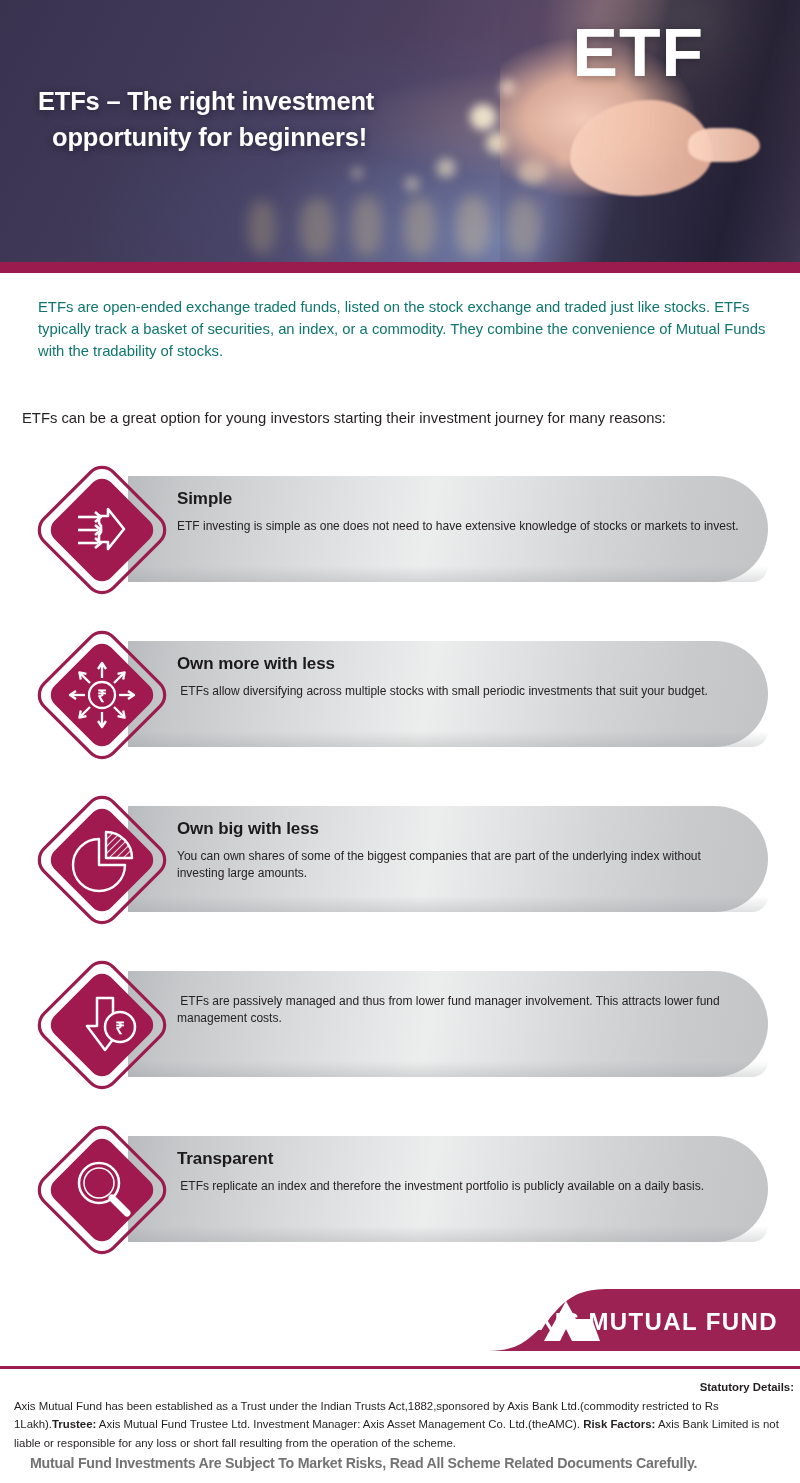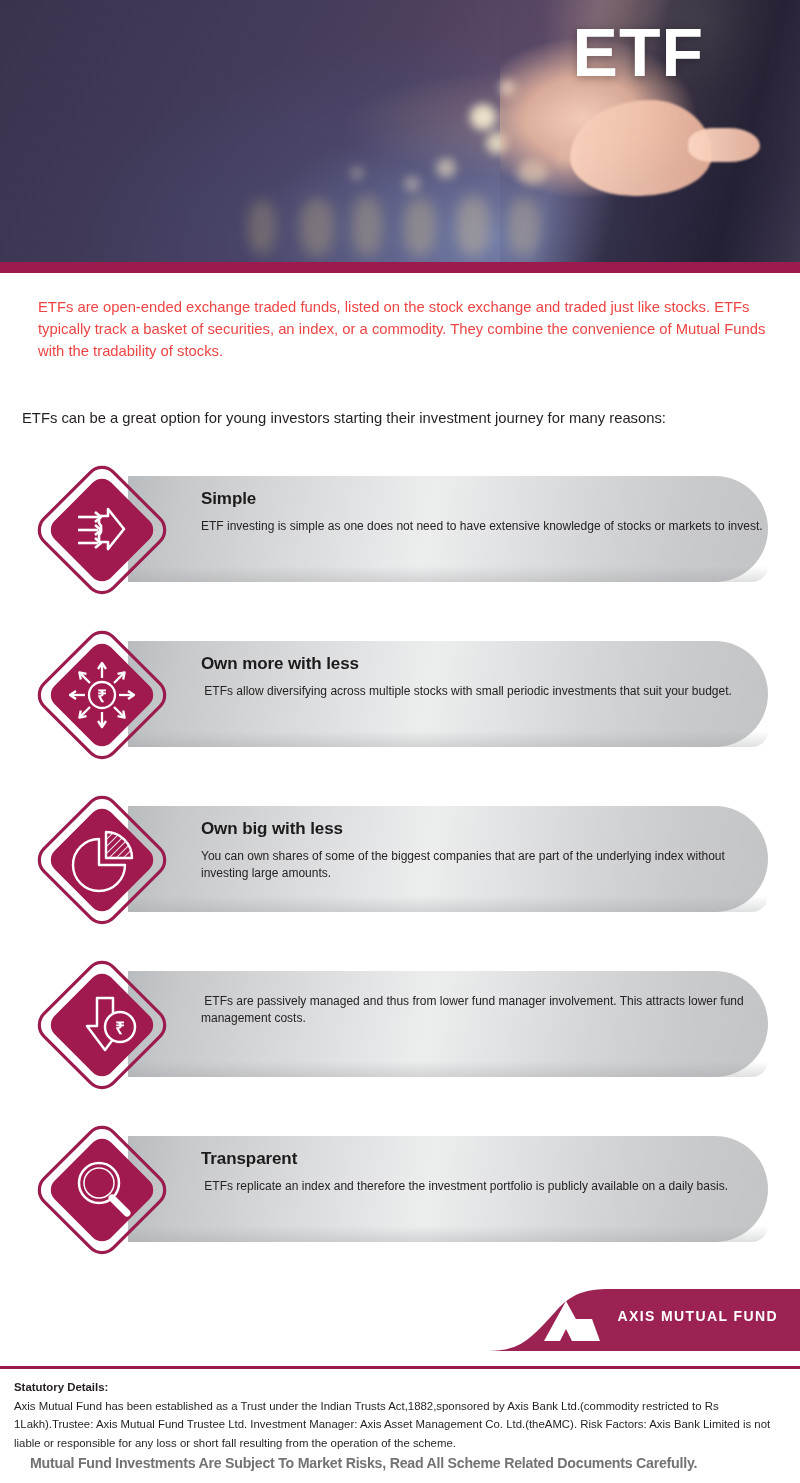--- a/index.html
+++ b/index.html
@@ -86,21 +86,21 @@
     width: 800px; height: 11px;
     background: #9b1b4e;
   }
 
   
   .intro {
     position: absolute;
     left: 38px; top: 297px;
     width: 735px;
     font-size: 14.8px;
-    color: #ef4444;
+    color: #0f766e;
     line-height: 1.48;
   }
   .lead {
     position: absolute;
     left: 22px; top: 410px;
     width: 775px;
     font-size: 14.8px;
     color: #231f20;
   }
 
@@ -139,21 +139,20 @@
   .badge {
     position: absolute;
     left: 37px; top: 0;
     width: 130px; height: 130px;
   }
   .badge svg { display:block; }
   .card-text {
     position: absolute;
     left: 177px; top: 24px;
     width: 565px;
-    margin-left: 24px;
   }
   .card-title {
     font-size: 17px;
     font-weight: bold;
     color: #1c1a1b;
     letter-spacing: -.1px;
   }
   .card-body {
     margin-top: 9px;
     font-size: 12px;
@@ -168,43 +167,43 @@
     left: 0; top: 1289px;
     width: 800px; height: 62px;
   }
   .logo-shape {
     position: absolute; right: 0; top: 0;
     width: 340px; height: 62px;
   }
   .logo-text {
     position: absolute;
     right: 22px; top: 19px;
-    font-size: 14px;
+    font-size: 24px;
     font-weight: bold;
     color: #ffffff;
     letter-spacing: 1.4px;
   }
   .footer-rule {
     position: absolute;
     left: 0; top: 1366px;
     width: 800px; height: 3px;
     background: #9b1b4e;
   }
 
   
   .statutory {
     position: absolute;
     left: 14px; top: 1378px;
     width: 780px;
     font-size: 11.4px;
     color: #231f20;
     line-height: 1.63;
   }
-  .statutory b { font-weight: normal; }
-  .stat-head { font-weight: bold; }
+  .statutory b { font-weight: bold; }
+  .stat-head { font-weight: bold; text-align: right; }
   .risk-line {
     position: absolute;
     left: 30px; top: 1455px;
     width: 785px;
     font-size: 14.2px;
     font-weight: bold;
     color: #737373;
     letter-spacing: -.25px;
   }
 </style>
@@ -229,20 +228,24 @@
   <div class="refl" style="left:456px;top:196px;width:34px;height:60px;background:#d6c196;"></div>
   <div class="refl" style="left:508px;top:198px;width:32px;height:58px;background:#d9c59c;"></div>
   <div class="refl" style="left:248px;top:200px;width:28px;height:54px;background:#ab9a78;"></div>
 
   <div class="hero-figure"></div>
   <div class="hand"></div>
   <div class="finger"></div>
 
   <div class="hero-watermark">ETF</div>
 
+  <div class="hero-title">
+    <span class="l1">ETFs – The right investment</span>
+    <span class="l2">opportunity for beginners!</span>
+  </div>
 </div>
 <div class="accent-band"></div>
 
 <div class="intro">ETFs are open-ended exchange traded funds, listed on the stock exchange and traded just like stocks. ETFs typically track a basket of securities, an index, or a commodity. They combine the convenience of Mutual Funds with the tradability of stocks.</div>
 <div class="lead">ETFs can be a great option for young investors starting their investment journey for many reasons:</div>
 
 <div class="cards">
 
   <div class="card">
     <div class="pill"></div>

